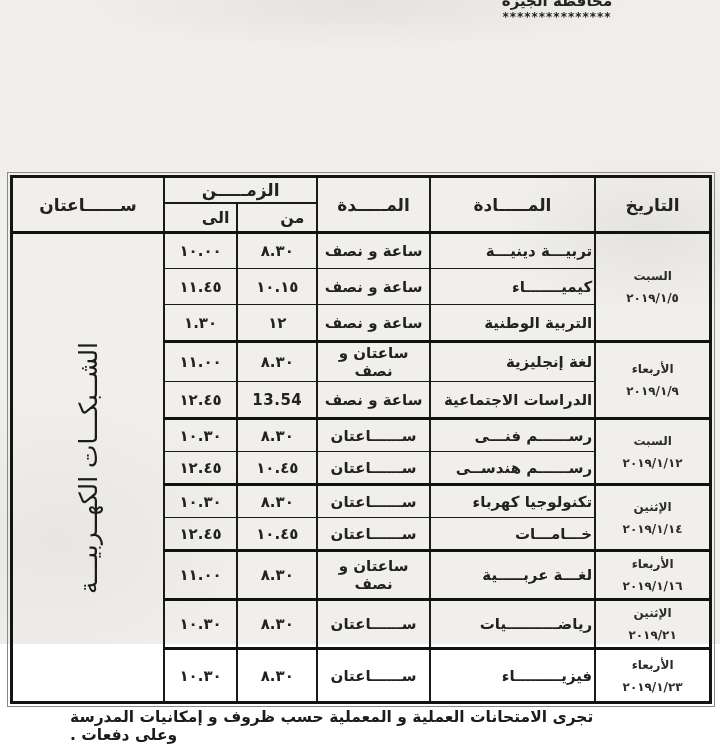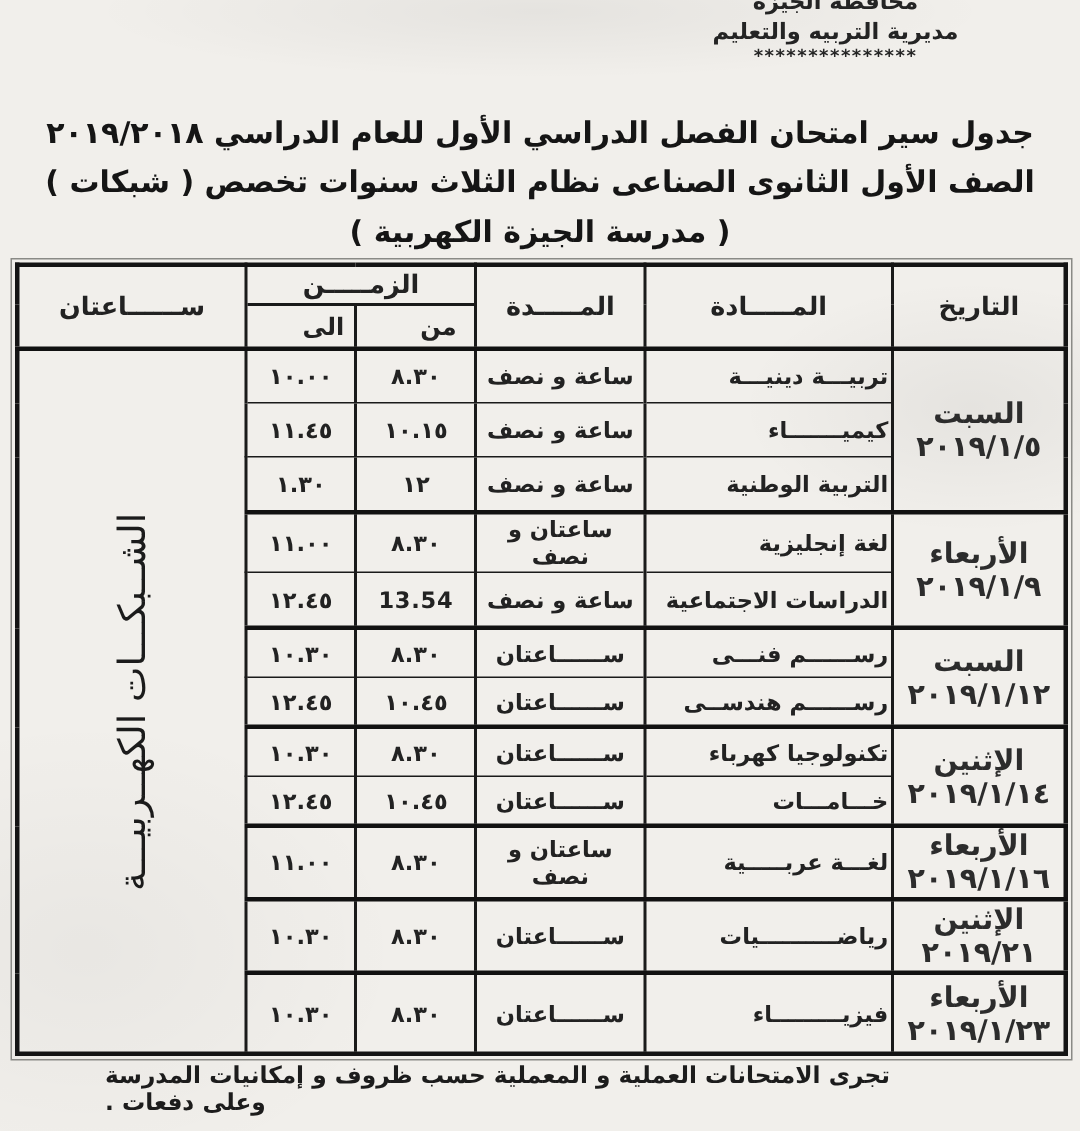--- a/index.html
+++ b/index.html
@@ -2,21 +2,21 @@
 <html lang="ar" dir="rtl"><head>
 <meta charset="utf-8">
 <style>
   html,body{margin:0;padding:0;}
   body{
     width:720px;height:754px;overflow:hidden;
     font-family:"DejaVu Sans",sans-serif;
     color:#1e1e1e;
   }
   .page{
-    position:relative;width:720px;height:754px;direction:rtl;
+    position:relative;width:720px;height:644px;direction:rtl;
     background:
       radial-gradient(ellipse 220px 120px at 90% 36%, rgba(0,0,0,0.05), transparent 70%),
       radial-gradient(ellipse 300px 220px at 8% 84%, rgba(0,0,0,0.035), transparent 70%),
       radial-gradient(ellipse 400px 60px at 50% 1%, rgba(0,0,0,0.05), transparent 75%),
       #f1efeb;
   }
   
   .letterhead{
     position:absolute;top:-9px;right:23px;width:280px;
     text-align:center;font-weight:bold;font-size:15px;line-height:20px;color:#242424;
@@ -45,21 +45,21 @@
   }
   thead th{font-size:17px;}
   thead tr.h1{height:26px;}
   thead tr.h2{height:30px;border-top:2px solid #1a1a1a;}
   thead tr.h2 th{font-size:16px;padding-left:32px;}
   tbody tr.first-body{border-top:3px solid #111;}
   tbody tr.group{border-top:3px solid #111;}
   tbody tr.sub{border-top:1px solid #1a1a1a;}
   tr.h36{height:36px}tr.h37{height:37px}tr.h33{height:33px}
   tr.h46{height:46px}tr.h54{height:54px}
-  td.date-cell{font-size:19px;line-height:22px;color:#2c2c2c;}
+  td.date-cell{font-size:12px;line-height:22px;color:#2c2c2c;}
   td.subject-cell{font-size:15px;text-align:right;}
   td.num-cell{font-size:15px;letter-spacing:0.5px;}
   td.spec-cell{position:relative;}
   .vertical-text{
     position:absolute;top:50%;left:50%;
     transform:translate(-50%,-50%) rotate(-90deg);
     transform-origin:center center;
     white-space:nowrap;font-size:25px;font-weight:500;color:#1b1b1b;
     font-family:"DejaVu Sans",sans-serif;
   }
@@ -69,29 +69,23 @@
     text-align:left;font-weight:bold;font-size:15.5px;color:#1c1c1c;
   }
 </style>
 </head>
 <body>
 
 <div class="page">
 
   <div class="letterhead">
     <div>محافظة الجيزة</div>
-    <div>مديرية التربيه والتعليم</div>
     <div class="stars">***************</div>
   </div>
 
-  <div class="title-block">
-    <div>جدول سير امتحان الفصل الدراسي الأول للعام الدراسي ٢٠١٩/٢٠١٨</div>
-    <div>الصف الأول الثانوى الصناعى نظام الثلاث سنوات تخصص ( شبكات )</div>
-    <div>( مدرسة الجيزة الكهربية )</div>
-  </div>
 
   <div class="table-outer">
     <table>
       <colgroup>
         <col style="width:115px">
           <col style="width:165px">
           <col style="width:112px">
         <col style="width:80px">
           <col style="width:73px">
           <col style="width:152px">

